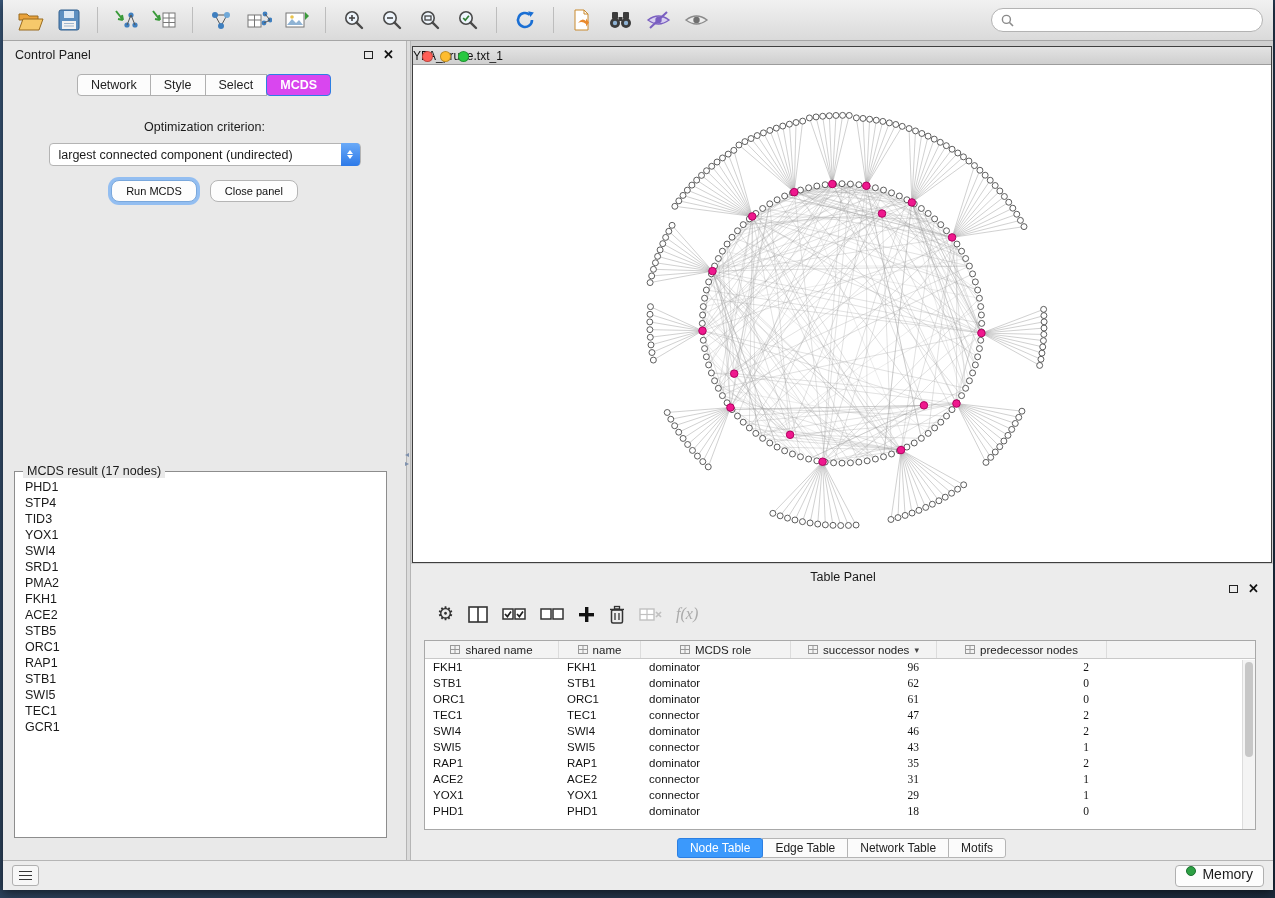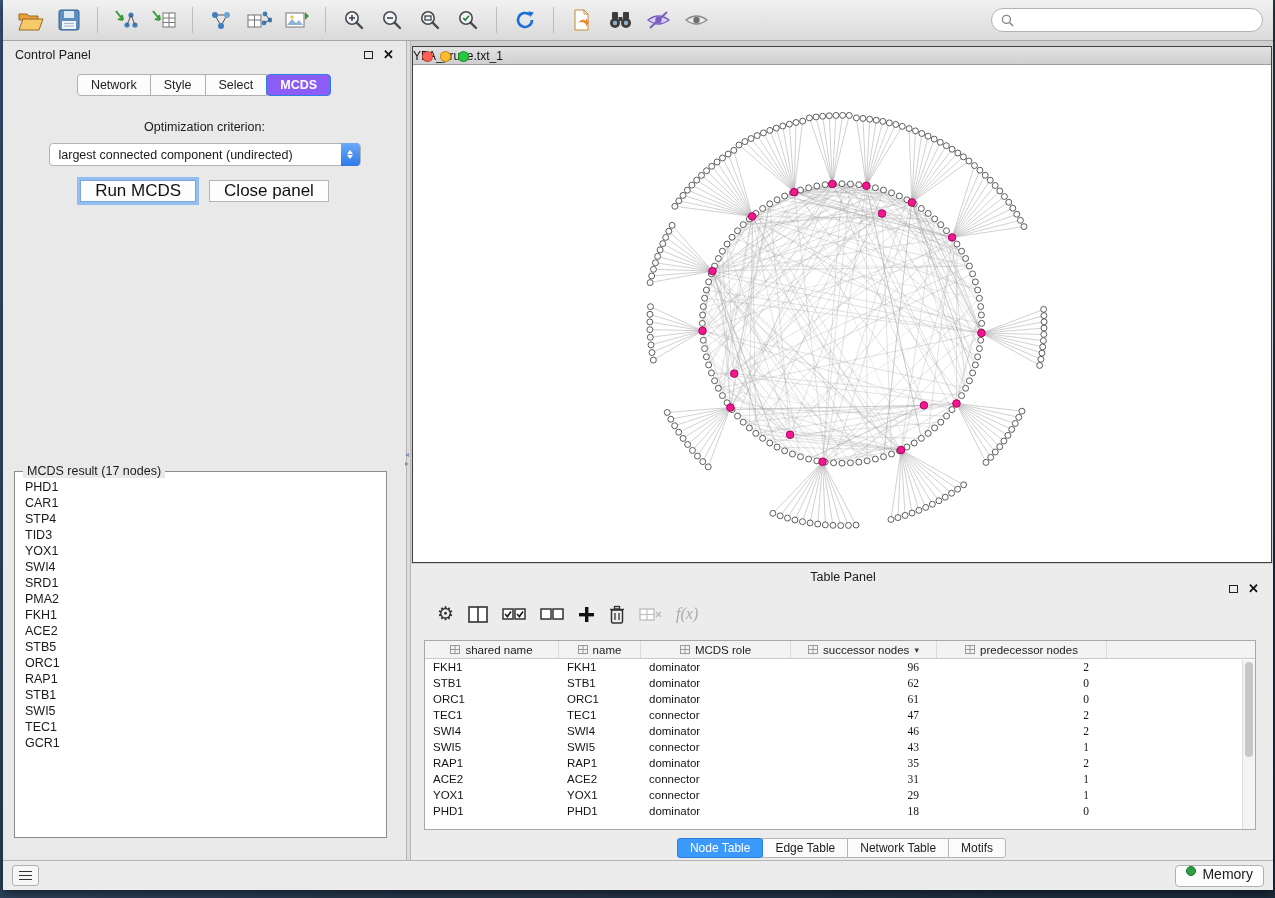--- a/index.html
+++ b/index.html
@@ -24,31 +24,31 @@
 
   
   .control-panel { position:absolute; left:0; top:41px; width:403px; bottom:30px; background:#e9e9e9; }
   .cp-header { display:flex; align-items:center; padding:7px 12px 0 12px; font-size:12.5px; }
   .panel-winbtns { margin-left:auto; display:flex; align-items:center; gap:10px; }
   .float-btn { width:9px; height:8px; border:1.5px solid #222; display:inline-block; }
   .close-btn { font-size:13px; font-weight:bold; color:#111; line-height:10px; }
   .cp-tabs { display:flex; justify-content:center; margin-top:12px; }
   .cp-tab { padding:3px 13px; font-size:12.5px; background:#fcfcfc; border:1px solid #b0b0b0; margin-left:-1px; color:#222; }
   .cp-tab:first-child { border-radius:4px 0 0 4px; }
-  .cp-tab.active { background:#8b5cf6; border-color:#2c7fe2; color:#fff; border-radius:4px; position:relative; z-index:1; font-weight:bold; }
+  .cp-tab.active { background:#d946ef; border-color:#2c7fe2; color:#fff; border-radius:4px; position:relative; z-index:1; font-weight:bold; }
   .cp-opt-label { text-align:center; margin-top:24px; font-size:12.5px; }
   .cp-dropdown { width:312px; height:23px; margin:9px auto 0; background:#fff; border:1px solid #b4b4b4; border-radius:4px;
     display:flex; align-items:center; font-size:12.5px; position:relative; padding-left:9px; }
   .dd-stepper { position:absolute; right:0; top:-1px; bottom:-1px; width:19px; border-radius:0 4px 4px 0;
     background:linear-gradient(#6aaaf8,#2d7ae8); display:flex; flex-direction:column; align-items:center; justify-content:center; gap:1px; }
   .dd-stepper i { width:0; height:0; border-left:3.5px solid transparent; border-right:3.5px solid transparent; }
   .dd-up { border-bottom:4px solid #fff; }
   .dd-down { border-top:4px solid #fff; }
   .cp-buttons { display:flex; justify-content:center; gap:13px; margin-top:14px; }
-  .btn { height:22px; padding:0 14px; background:#fdfdfd; border:1px solid #b5b5b5; border-radius:0; font-size:17px;
+  .btn { height:22px; padding:0 14px; background:#fdfdfd; border:1px solid #b5b5b5; border-radius:8px; font-size:11px;
     display:flex; align-items:center; color:#111; }
   .btn.focus-ring { box-shadow:0 0 0 3px rgba(77,155,248,.55); border-color:#7aa8dc; }
   .result-box { position:absolute; left:11px; right:19px; top:430px; bottom:22px; border:1px solid #8d8d8d; background:#fff; }
   .result-label { position:absolute; top:-8px; left:8px; background:#e9e9e9; padding:0 4px; font-size:12.5px; }
   .result-list { position:absolute; inset:1px; overflow:hidden; padding:6px 0 0 9px; }
   .list-item { font-size:12.5px; height:16px; line-height:16px; }
 
   
   .splitter { position:absolute; left:403px; top:41px; bottom:30px; width:5px; background:#dcdcdc; border-left:1px solid #b5b5b5; border-right:1px solid #b5b5b5; }
   .split-arrows { position:absolute; top:410px; left:-2px; display:flex; flex-direction:column; gap:2px; color:#7d90ad; font-size:8px; line-height:7px; }
@@ -266,21 +266,20 @@
         </span>
     </div>
     <div class="cp-buttons">
       <div class="btn focus-ring">Run MCDS</div>
       <div class="btn">Close panel</div>
     </div>
     <div class="result-box">
       <span class="result-label">MCDS result (17 nodes)</span>
       <div class="result-list">
           <div class="list-item">PHD1</div>
-          <div class="list-item">CAR1</div>
           <div class="list-item">STP4</div>
           <div class="list-item">TID3</div>
           <div class="list-item">YOX1</div>
           <div class="list-item">SWI4</div>
           <div class="list-item">SRD1</div>
           <div class="list-item">PMA2</div>
           <div class="list-item">FKH1</div>
           <div class="list-item">ACE2</div>
           <div class="list-item">STB5</div>
           <div class="list-item">ORC1</div>

